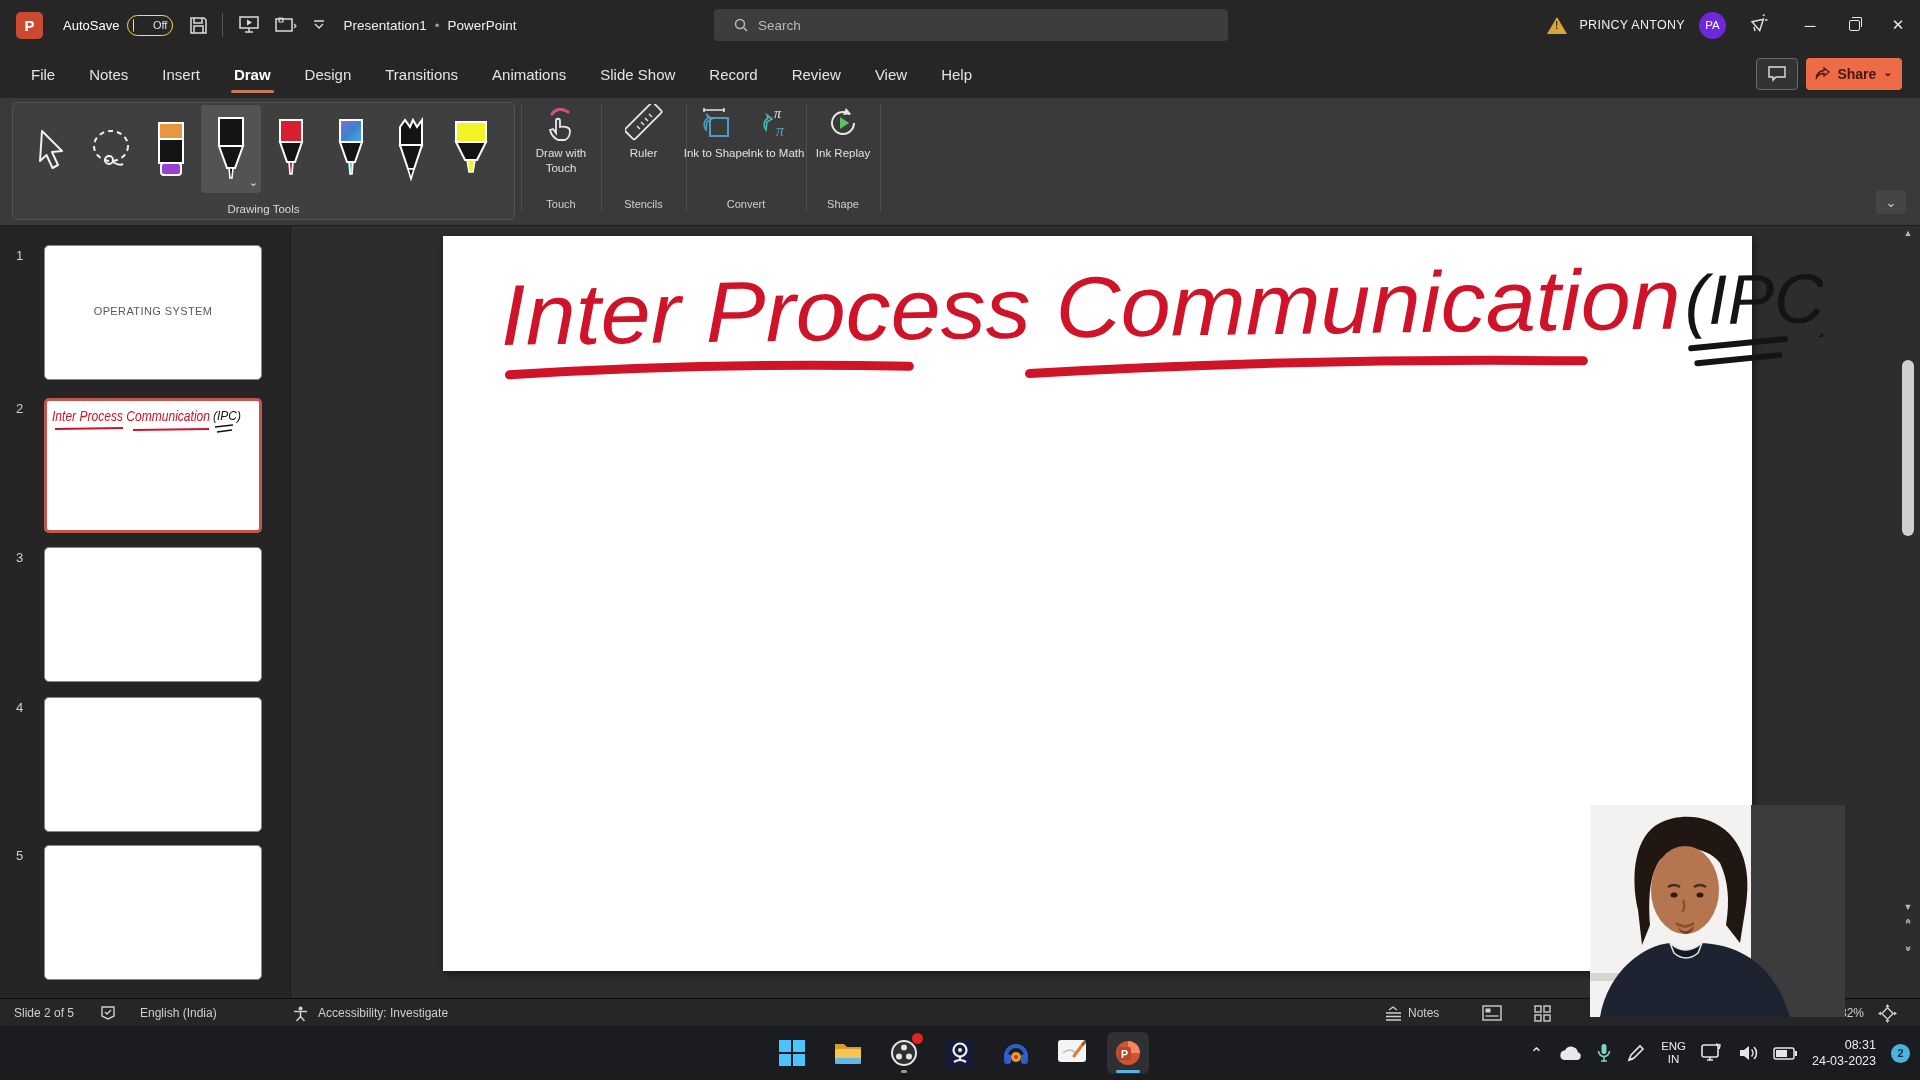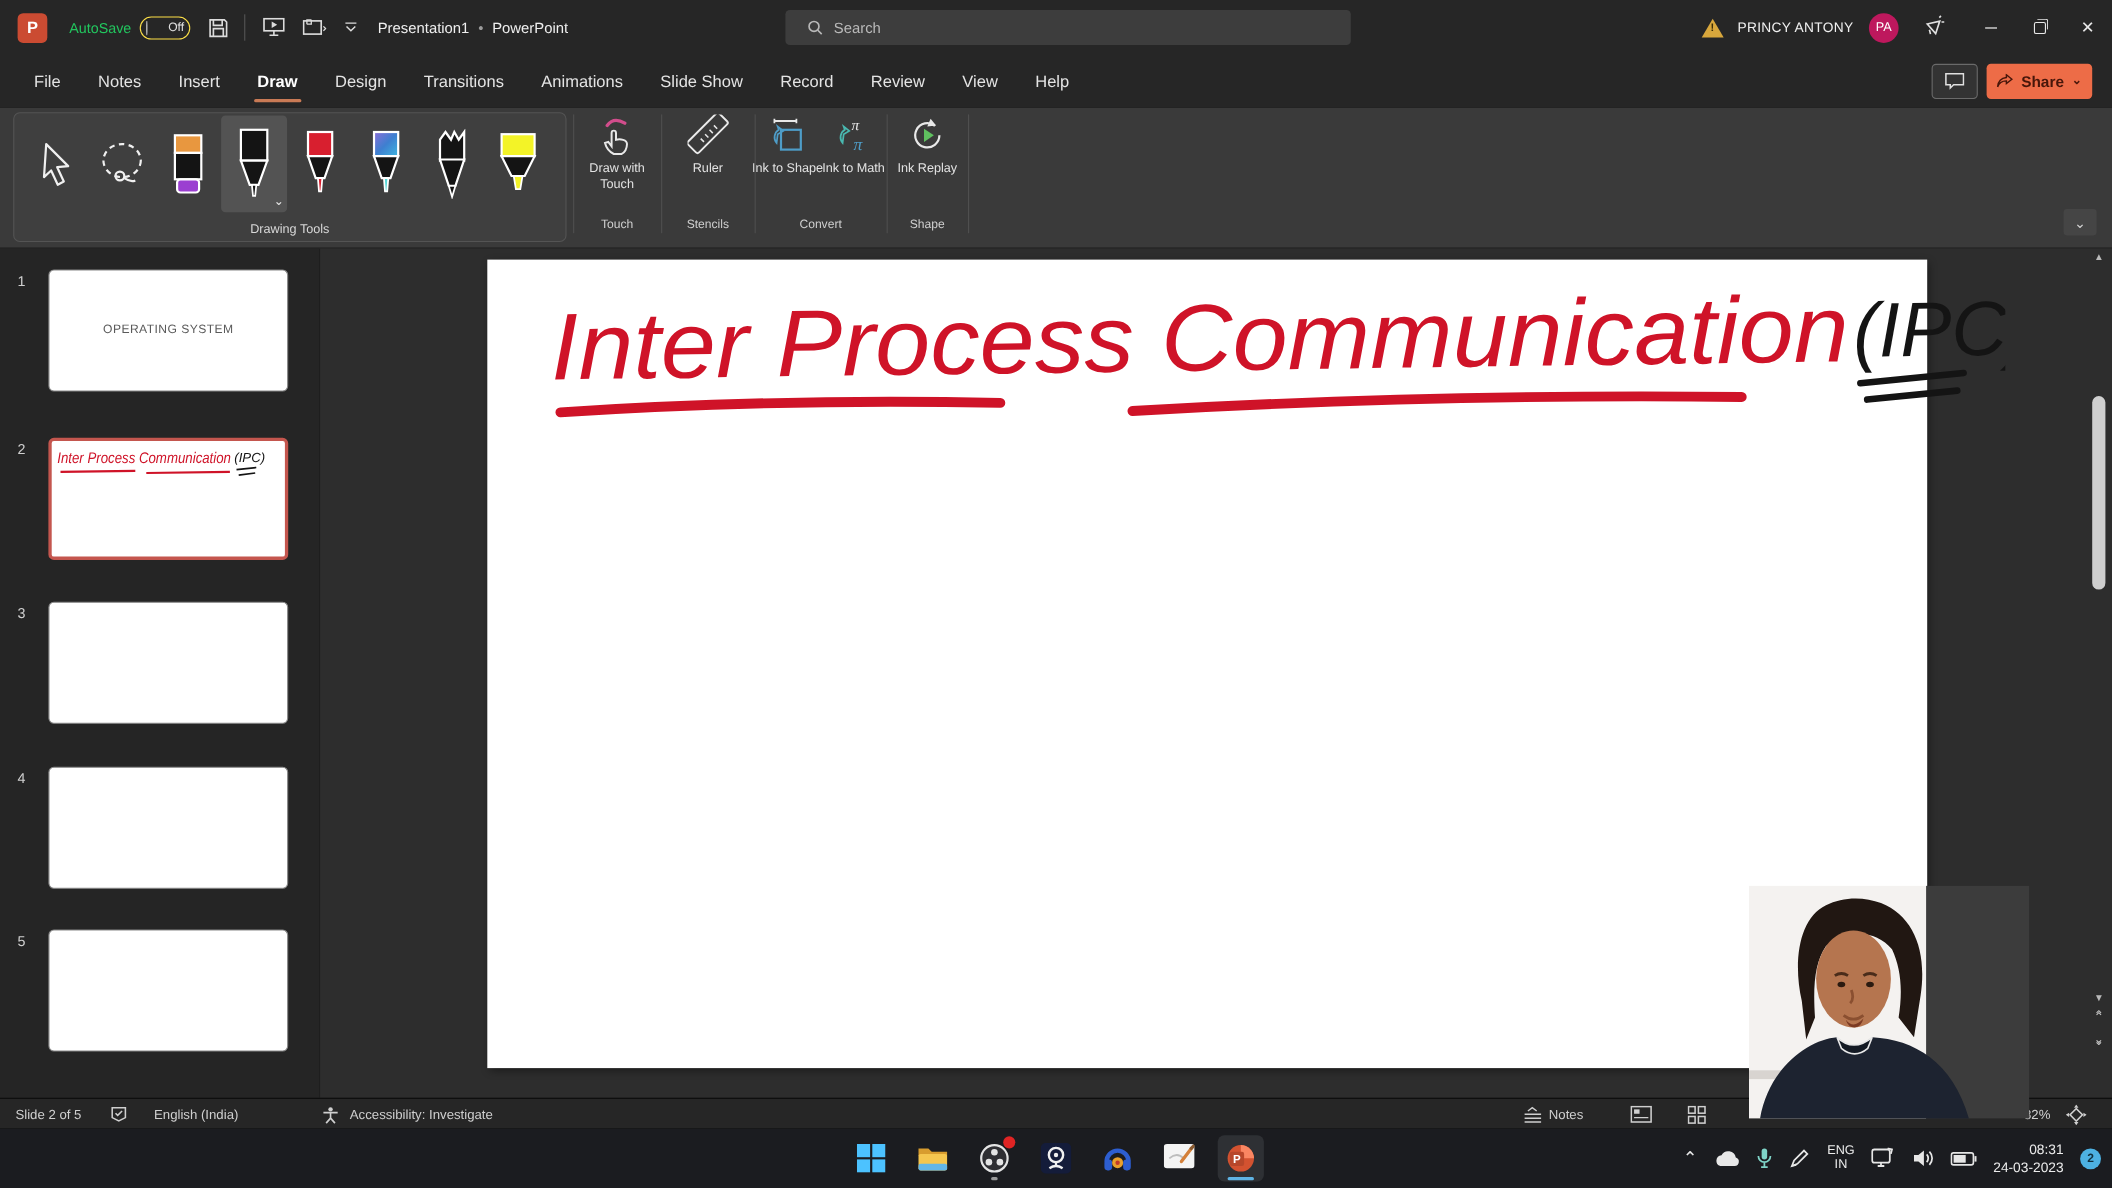--- a/index.html
+++ b/index.html
@@ -2,34 +2,34 @@
 <html><head>
 <meta charset="utf-8">
 <style>
   * { margin:0; padding:0; box-sizing:border-box; }
   html,body { width:1920px; height:1080px; overflow:hidden; background:#000; }
   body { font-family:"Liberation Sans", sans-serif; color:#e8e8e8; position:relative; }
 
   
   #titlebar { position:absolute; top:0; left:0; width:1920px; height:50px; background:#262626; display:flex; align-items:center; }
   .ppt-logo { width:27px; height:27px; background:#cb4b32; border-radius:5px; margin-left:16px; display:flex; align-items:center; justify-content:center; font-weight:bold; color:#fff; font-size:15px; }
-  .autosave-label { font-size:13px; color:#22c55e; margin-left:20px; }
+  .autosave-label { font-size:13px; color:#ffffff; margin-left:20px; }
   .toggle { width:46px; height:21px; border:1px solid #fde047; border-radius:11px; margin-left:8px; display:flex; align-items:center; padding:0 5px; gap:19px; }
   .toggle .knob { width:13px; height:13px; border-radius:50%; background:#e8e8e8; }
   .toggle .state { font-size:11px; color:#e0e0e0; }
   .qat-icon { margin-left:16px; color:#dcdcdc; display:flex; align-items:center; }
   .qat-sep { width:1px; height:24px; background:#555; margin-left:14px; }
   .doc-title { font-size:13.5px; color:#efefef; margin-left:18px; display:flex; gap:8px; align-items:center; }
   .doc-title .dot { color:#9a9a9a; }
   #searchbox { position:absolute; left:714px; top:9px; width:514px; height:32px; background:#3d3d3d; border-radius:4px; display:flex; align-items:center; color:#b9b9b9; font-size:13.5px; gap:10px; padding-left:20px; }
   #user-area { position:absolute; right:0; top:0; height:50px; display:flex; align-items:center; }
   .warn-tri { width:0; height:0; border-left:10px solid transparent; border-right:10px solid transparent; border-bottom:17px solid #d8a73c; position:relative; }
   .warn-tri:after { content:"!"; position:absolute; left:-2.5px; top:3px; font-size:10px; color:#3a2c06; font-weight:bold; }
   .user-name { font-size:12.5px; letter-spacing:.3px; color:#f0f0f0; margin-left:12px; }
-  .avatar { width:27px; height:27px; border-radius:50%; background:#be185d; color:#fff; display:flex; align-items:center; justify-content:center; font-size:11.5px; margin-left:14px; }
+  .avatar { width:27px; height:27px; border-radius:50%; background:#6d28d9; color:#fff; display:flex; align-items:center; justify-content:center; font-size:11.5px; margin-left:14px; }
   .megaphone { margin-left:22px; }
   .winbtn { width:44px; height:50px; display:flex; align-items:center; justify-content:center; color:#e8e8e8; font-size:15px; }
   .restore-glyph { width:11px; height:11px; border:1.4px solid #e8e8e8; border-radius:2px; position:relative; }
   .restore-glyph:before { content:""; position:absolute; left:2px; top:-4px; width:9px; height:9px; border-top:1.4px solid #e8e8e8; border-right:1.4px solid #e8e8e8; border-radius:0 2px 0 0; }
 
   
   #menubar { position:absolute; top:50px; left:0; width:1920px; height:48px; background:#262626; display:flex; align-items:center; }
   .menu-tab { font-size:15px; color:#e4e4e4; padding:0 3px; margin-left:28px; height:48px; display:flex; align-items:center; position:relative; }
   .menu-tab.active { font-weight:bold; color:#fff; }
   .menu-tab.active:after { content:""; position:absolute; bottom:5px; left:0; right:0; height:3px; background:#c97a55; border-radius:2px; }
@@ -48,21 +48,21 @@
   .rib-btn .ricon { height:40px; display:flex; align-items:flex-end; justify-content:center; }
   .rib-btn .rlabel { font-size:11.5px; color:#e2e2e2; text-align:center; line-height:1.3; margin-top:4px; width:74px; }
   .rib-sep { position:absolute; top:6px; width:1px; height:108px; background:#4f4f4f; }
   .group-label { position:absolute; top:100px; font-size:11px; color:#cfcfcf; text-align:center; }
   #ribbon-collapse { position:absolute; right:14px; top:92px; width:30px; height:24px; display:flex; align-items:center; justify-content:center; color:#d0d0d0; font-size:13px; background:#454545; border-radius:3px; }
 
   
   #workspace { position:absolute; top:226px; left:0; width:1920px; height:772px; background:#2d2d2d; }
   #thumbpanel { position:absolute; left:0; top:0; width:290px; height:772px; background:#252525; }
   .slide-num { position:absolute; left:16px; font-size:13px; color:#cfcfcf; }
-  .thumb { position:absolute; left:44px; width:218px; height:111px; background:#fff; border-radius:5px; border:1px solid #888; }
+  .thumb { position:absolute; left:44px; width:218px; height:135px; background:#fff; border-radius:5px; border:1px solid #888; }
   .thumb.selected { border:3px solid #c4564e; }
   .thumb-text { position:absolute; width:100%; top:44%; text-align:center; font-size:11px; letter-spacing:.4px; color:#5a5a5a; }
 
   #canvas { position:absolute; left:290px; top:0; width:1630px; height:772px; background:#2d2d2d; border-left:1px solid #1e1e1e; }
   #slide { position:absolute; left:152px; top:10px; width:1309px; height:735px; background:#ffffff; box-shadow:2px 3px 8px rgba(0,0,0,.45); }
   #ink-layer { position:absolute; left:152px; top:10px; width:1380px; height:735px; pointer-events:none; }
 
   
   .scroll-arrow { position:absolute; right:5px; width:14px; text-align:center; color:#b9b9b9; font-size:9px; }
   #scroll-thumb { position:absolute; right:6px; top:134px; width:12px; height:176px; background:#cfcfcf; border-radius:6px; }

